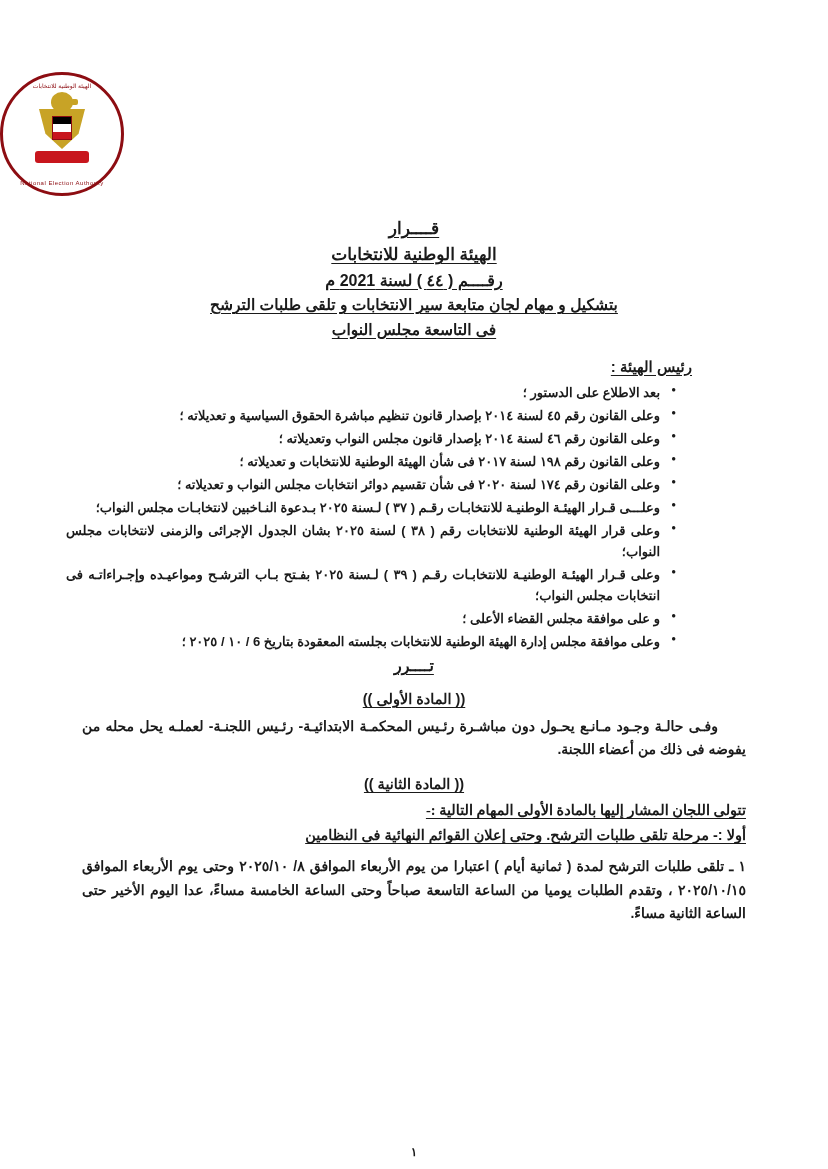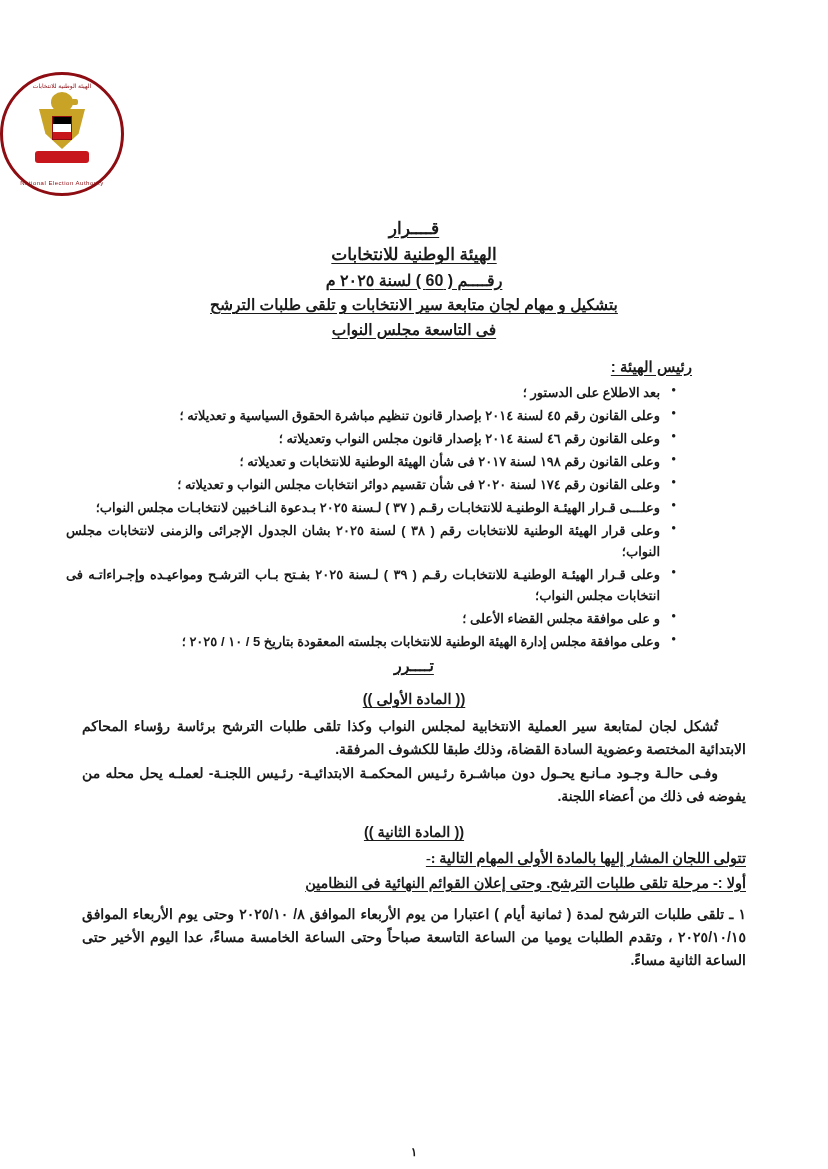--- a/index.html
+++ b/index.html
@@ -266,44 +266,43 @@
         <div class="body"></div>
         <div class="shield"></div>
         <div class="scroll"></div>
       </div>
     </div>
   </div>
 
   <div class="titles">
     <div class="t-decision">قــــرار</div>
     <div class="t-authority">الهيئة الوطنية للانتخابات</div>
-    <div class="t-number">رقــــم ( 60 ) لسنة ٢٠٢٥ م</div>
+    <div class="t-number">رقــــم ( ٤٤ ) لسنة 2021 م</div>
     <div class="t-subject1">بتشكيل و مهام لجان متابعة سير الانتخابات و تلقى طلبات الترشح</div>
     <div class="t-subject2">فى التاسعة مجلس النواب</div>
   </div>
 
   <div class="chairman">رئيس الهيئة :</div>
 
   <ul class="clauses">
     <li>بعد الاطلاع على الدستور ؛</li>
     <li>وعلى القانون رقم ٤٥ لسنة ٢٠١٤ بإصدار قانون تنظيم مباشرة الحقوق السياسية و تعديلاته ؛</li>
     <li>وعلى القانون رقم ٤٦ لسنة ٢٠١٤ بإصدار قانون مجلس النواب وتعديلاته ؛</li>
     <li>وعلى القانون رقم ١٩٨ لسنة ٢٠١٧ فى شأن الهيئة الوطنية للانتخابات و تعديلاته ؛</li>
     <li>وعلى القانون رقم ١٧٤ لسنة ٢٠٢٠ فى شأن تقسيم دوائر انتخابات مجلس النواب و تعديلاته ؛</li>
     <li class="wide">وعلـــى قـرار الهيئـة الوطنيـة للانتخابـات رقـم ( ٣٧ ) لـسنة ٢٠٢٥ بـدعوة النـاخبين لانتخابـات مجلس النواب؛</li>
     <li class="wide">وعلى قرار الهيئة الوطنية للانتخابات رقم ( ٣٨ ) لسنة ٢٠٢٥ بشان الجدول الإجرائى والزمنى لانتخابات مجلس النواب؛</li>
     <li class="wide">وعلى قـرار الهيئـة الوطنيـة للانتخابـات رقـم ( ٣٩ ) لـسنة ٢٠٢٥ بفـتح بـاب الترشـح ومواعيـده وإجـراءاتـه فى انتخابات مجلس النواب؛</li>
     <li>و على موافقة مجلس القضاء الأعلى ؛</li>
-    <li>وعلى موافقة مجلس إدارة الهيئة الوطنية للانتخابات بجلسته المعقودة بتاريخ 5 / ١٠ / ٢٠٢٥ ؛</li>
+    <li>وعلى موافقة مجلس إدارة الهيئة الوطنية للانتخابات بجلسته المعقودة بتاريخ 6 / ١٠ / ٢٠٢٥ ؛</li>
   </ul>
 
   <div class="decides">تــــرر</div>
 
   <div class="article-head">(( المادة الأولى ))</div>
-  <div class="para indent">تُشكل لجان لمتابعة سير العملية الانتخابية لمجلس النواب وكذا تلقى طلبات الترشح برئاسة رؤساء المحاكم الابتدائية المختصة وعضوية السادة القضاة، وذلك طبقا للكشوف المرفقة.</div>
   <div class="para indent">وفـى حالـة وجـود مـانـع يحـول دون مباشـرة رئـيس المحكمـة الابتدائيـة- رئـيس اللجنـة- لعملـه يحل محله من يفوضه فى ذلك من أعضاء اللجنة.</div>
 
   <div class="article-head">(( المادة الثانية ))</div>
   <div class="tasks-head">تتولى اللجان المشار إليها بالمادة الأولى المهام التالية :-</div>
   <div class="stage-head">أولا :- مرحلة تلقى طلبات الترشح. وحتى إعلان القوائم النهائية فى النظامين</div>
   <div class="item">١ ـ تلقى طلبات الترشح لمدة ( ثمانية أيام ) اعتبارا من يوم الأربعاء الموافق ٨/ ٢٠٢٥/١٠ وحتى يوم الأربعاء الموافق ٢٠٢٥/١٠/١٥ ، وتقدم الطلبات يوميا من الساعة التاسعة صباحاً وحتى الساعة الخامسة مساءً، عدا اليوم الأخير حتى الساعة الثانية مساءً.</div>
 
   <div class="page-number">١</div>
 </div>
 

